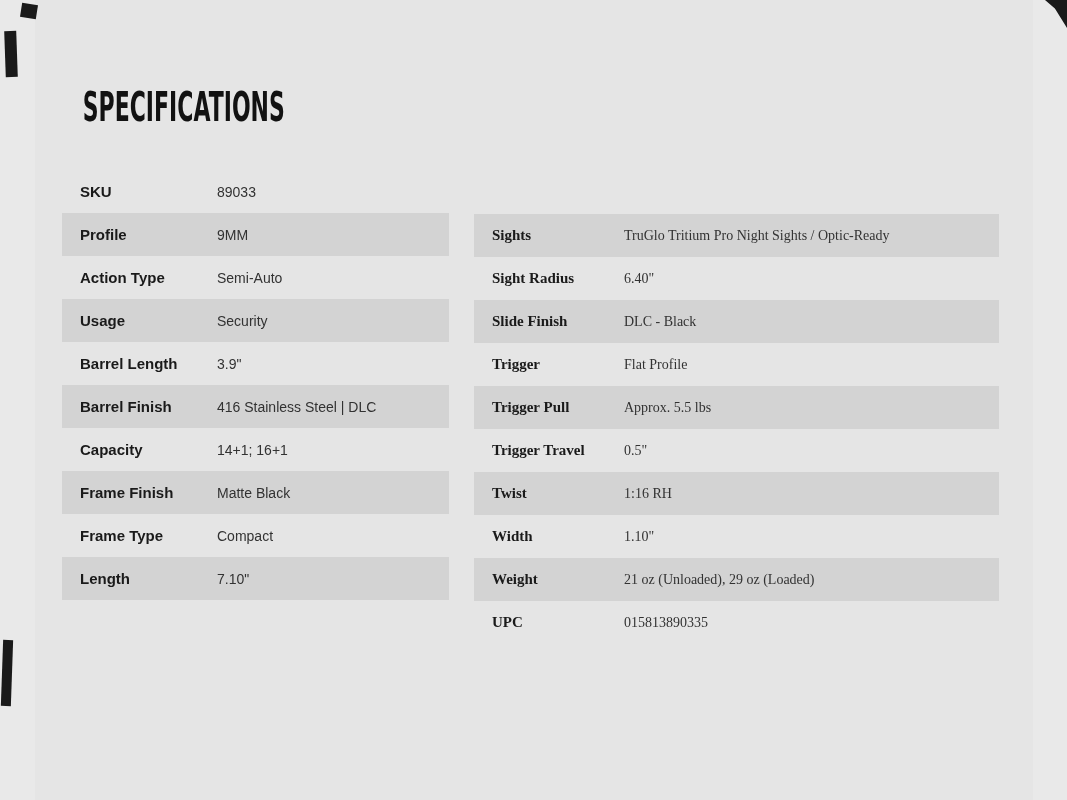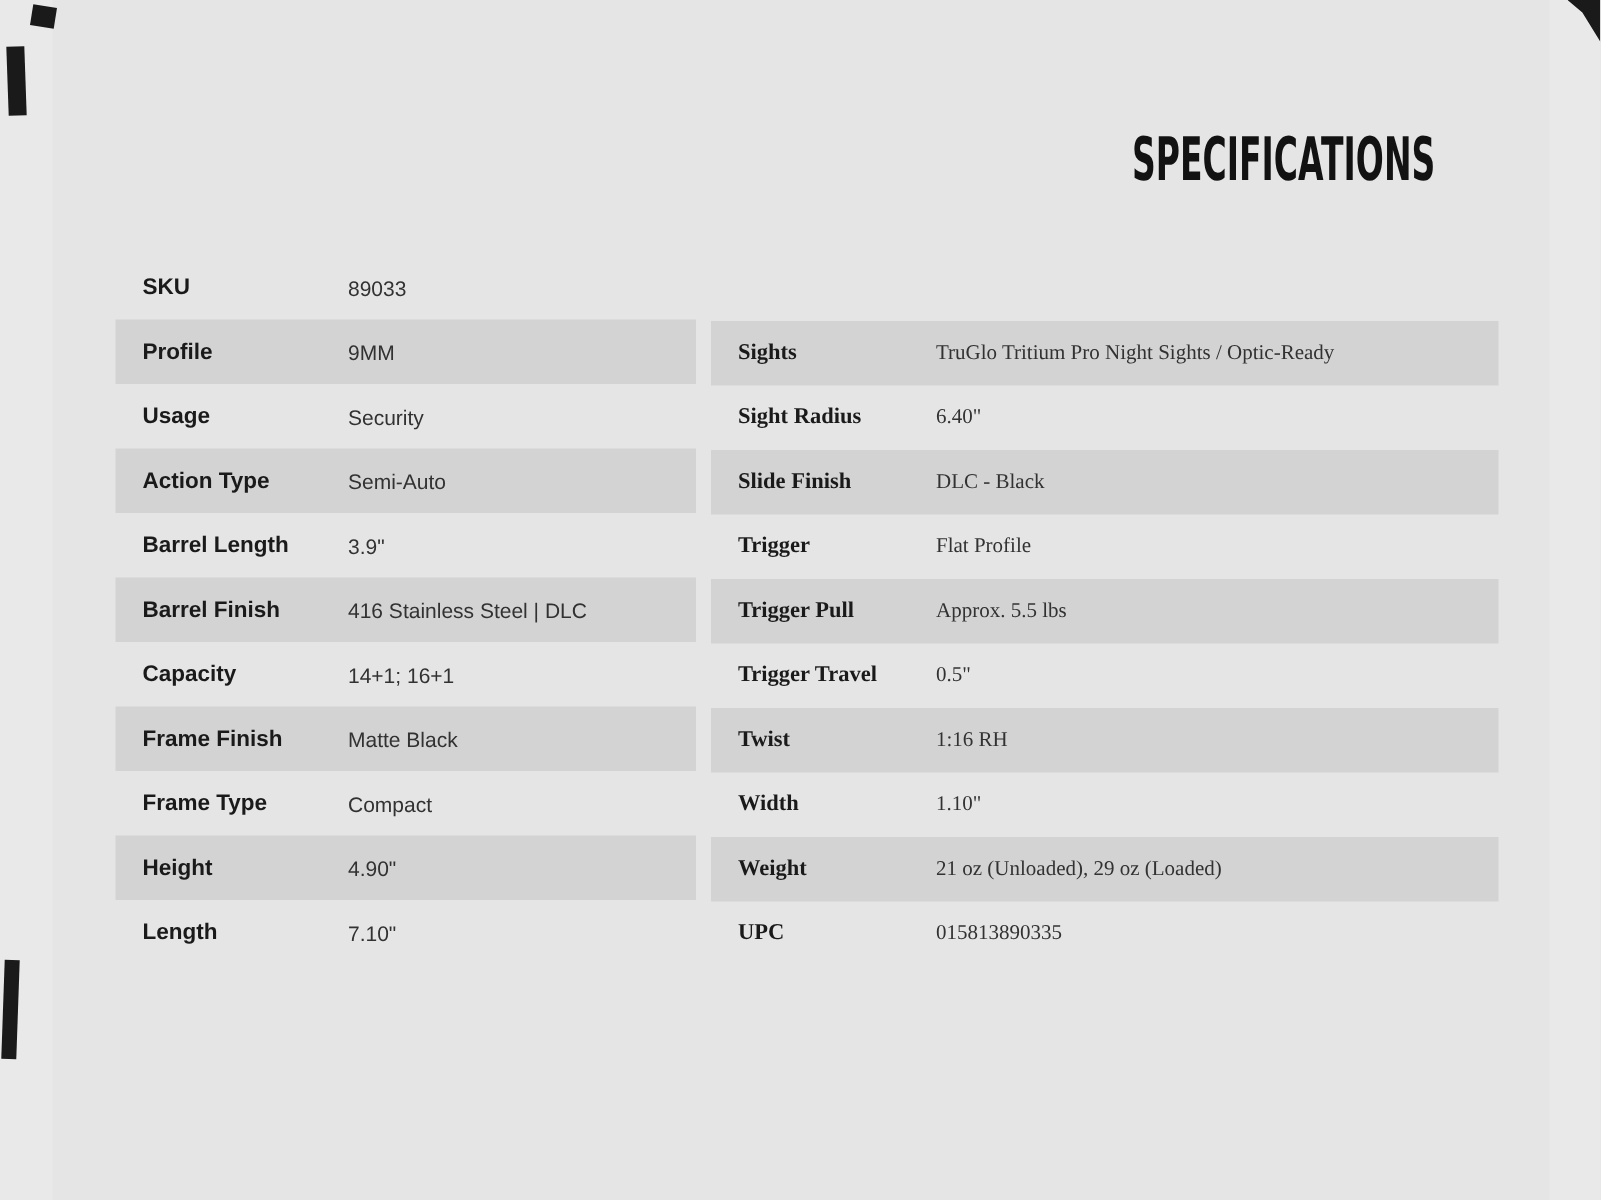--- a/index.html
+++ b/index.html
@@ -21,39 +21,39 @@
   .content-band{
     position:absolute;
     left:35px; top:0;
     width:998px; height:800px;
     background:var(--content-bg);
   }
   .title-wrap{
     position:absolute;
     left:0; top:87px;
     width:1040px;
-    text-align:right;
+    text-align:left;
   }
   .page-title{
     display:inline-block;
     font-family:"DejaVu Sans", sans-serif;
     font-weight:bold;
     font-size:40px;
     line-height:40px;
     letter-spacing:0px;
     color:var(--title);
     transform:scaleX(0.55);
     transform-origin:center center;
     white-space:nowrap;
   }
   .spec-col{
     position:absolute;
   }
   .col-left{
-    left:77px; top:170px; width:387px;
+    left:62px; top:170px; width:387px;
   }
   .col-right{
     left:474px; top:214px; width:525px;font-family:Liberation Serif, serif;
   }
   .spec-row{
     height:43px;
     display:flex;
     align-items:center;
   }
   
@@ -98,30 +98,30 @@
     <div class="spec-label">SKU</div>
     <div class="spec-value">89033</div>
   </div>
 
   <div class="spec-row">
     <div class="spec-label">Profile</div>
     <div class="spec-value">9MM</div>
   </div>
 
   <div class="spec-row">
+    <div class="spec-label">Action Type</div>
+    <div class="spec-value">Semi-Auto</div>
+  </div>
+
+  <div class="spec-row">
     <div class="spec-label">Usage</div>
     <div class="spec-value">Security</div>
   </div>
 
   <div class="spec-row">
-    <div class="spec-label">Action Type</div>
-    <div class="spec-value">Semi-Auto</div>
-  </div>
-
-  <div class="spec-row">
     <div class="spec-label">Barrel Length</div>
     <div class="spec-value">3.9"</div>
   </div>
 
   <div class="spec-row">
     <div class="spec-label">Barrel Finish</div>
     <div class="spec-value">416 Stainless Steel | DLC</div>
   </div>
 
   <div class="spec-row">
@@ -132,24 +132,20 @@
   <div class="spec-row">
     <div class="spec-label">Frame Finish</div>
     <div class="spec-value">Matte Black</div>
   </div>
 
   <div class="spec-row">
     <div class="spec-label">Frame Type</div>
     <div class="spec-value">Compact</div>
   </div>
 
-  <div class="spec-row">
-    <div class="spec-label">Height</div>
-    <div class="spec-value">4.90"</div>
-  </div>
 
   <div class="spec-row">
     <div class="spec-label">Length</div>
     <div class="spec-value">7.10"</div>
   </div>
 </div>
 <div class="spec-col col-right" id="col-right">
   <div class="spec-row">
     <div class="spec-label">Sights</div>
     <div class="spec-value">TruGlo Tritium Pro Night Sights / Optic-Ready</div>

